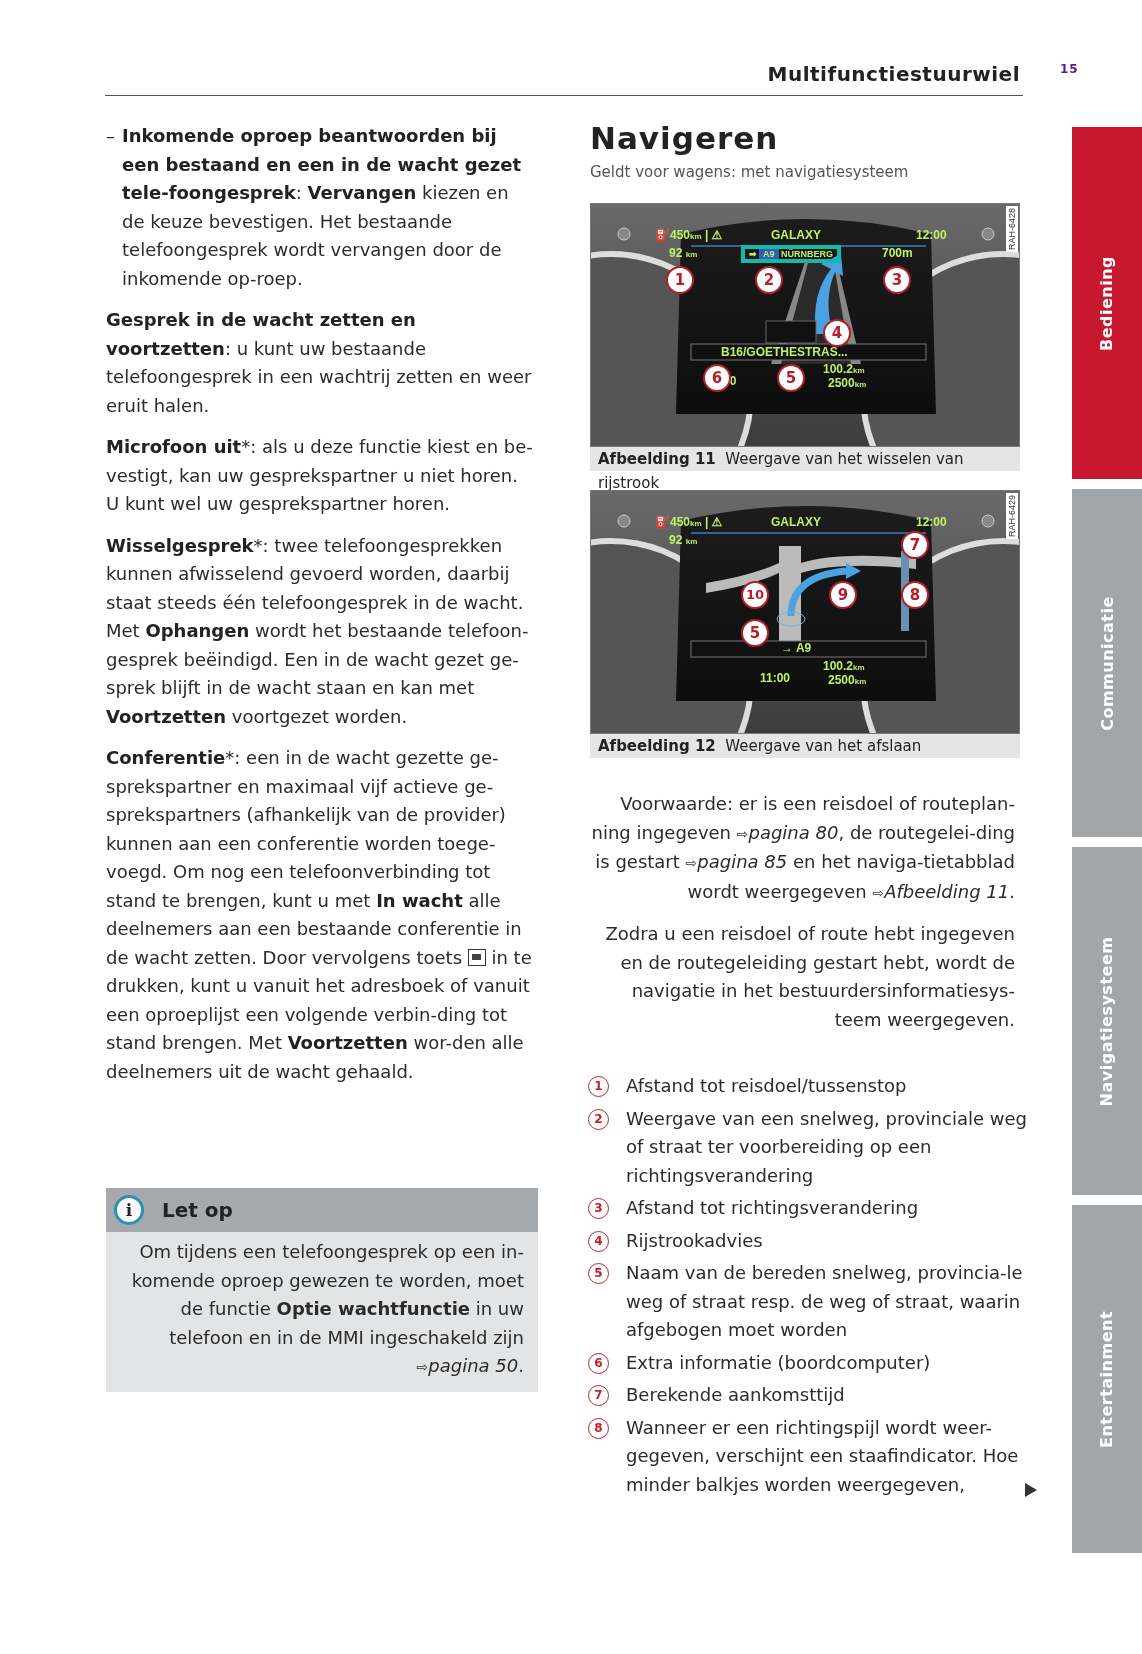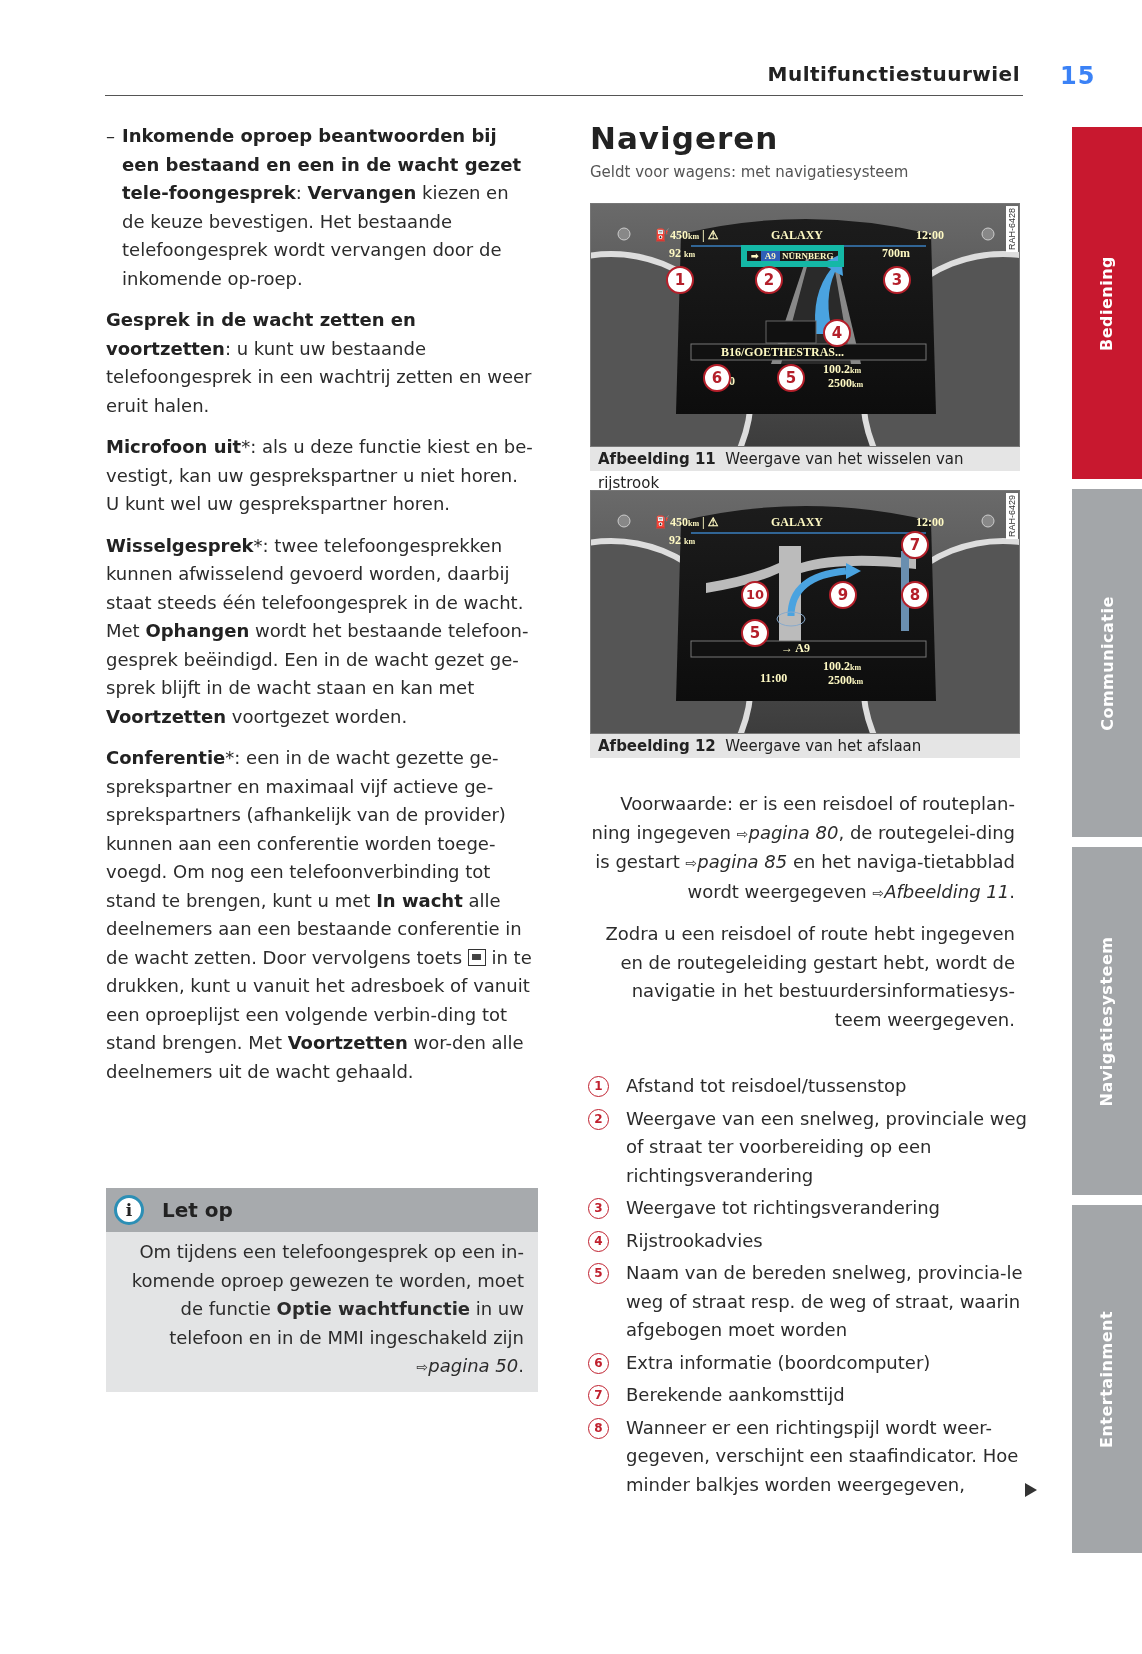--- a/index.html
+++ b/index.html
@@ -1,20 +1,20 @@
 <!DOCTYPE html>
 <html><head>
 <meta charset="utf-8">
 <style>
   html, body { margin:0; padding:0; background:#ffffff; }
   body { width:1142px; height:1654px; position:relative; overflow:hidden;
          font-family:"DejaVu Sans", sans-serif; color:#2b2b2b; }
   .hdr-title { position:absolute; left:700px; top:62px; width:320px; text-align:right;
                font-size:20px; font-weight:bold; letter-spacing:0.5px; color:#222; }
-  .hdr-page { position:absolute; left:1060px; top:62px; font-size:24px; font-weight:bold; color:#3b82f6; letter-spacing:1px; }
+  .hdr-page { position:absolute; left:1060px; top:62px; font-size:12px; font-weight:bold; color:#4c1d95; letter-spacing:1px; }
   .hdr-rule { position:absolute; left:105px; top:95px; width:918px; height:1px; background:#555; }
 
   .col { position:absolute; font-size:18px; line-height:28.5px; }
   .col p { margin:0 0 13px 0; }
   .col b { font-weight:bold; color:#222; }
   .lcol { left:106px; top:122px; width:430px; }
   .indent { padding-left:16px; }
   .dash-item { position:relative; padding-left:16px; }
   .dash-item .dash { position:absolute; left:0; top:0; }
   .key-icon { display:inline-block; width:18px; height:17px; border:1.5px solid #333; vertical-align:-2px; position:relative; box-sizing:border-box; }
@@ -55,21 +55,21 @@
   .tab span { transform:rotate(-90deg); white-space:nowrap; color:#fff; font-weight:bold; font-size:16px; letter-spacing:0.5px; }
   .tab-1 { top:127px; height:352px; background:#c8182f; }
   .tab-2 { top:489px; height:348px; background:#a3a6a9; }
   .tab-3 { top:847px; height:348px; background:#a3a6a9; }
   .tab-4 { top:1205px; height:348px; background:#a3a6a9; }
 
   
   .dash-svg { position:absolute; left:0; top:0; }
   .mk { position:absolute; width:24px; height:24px; border-radius:50%; border:2.5px solid #b41f2a; background:#fff;
         color:#b41f2a; font-weight:bold; font-size:15px; line-height:24px; text-align:center; box-sizing:content-box; }
-  .dtxt { position:absolute; color:#fef9c3; font-family:Liberation Serif, serif; font-weight:bold; font-size:12px; white-space:nowrap; }
+  .dtxt { position:absolute; color:#bef264; font-family:Liberation Sans, sans-serif; font-weight:bold; font-size:12px; white-space:nowrap; }
   .dtxt small { font-size:8px; }
 </style>
 </head>
 <body>
 
 <div class="hdr-title">Multifunctiestuurwiel</div>
 <div class="hdr-page">15</div>
 <div class="hdr-rule"></div>
 
 <div class="col lcol">
@@ -127,21 +127,21 @@
       <path d="M225 130 Q220 90 240 65 L230 60 L250 50 L252 72 L244 68 Q232 95 242 130 Z" fill="#4aa3e0"></path>
       <rect x="175" y="117" width="50" height="22" fill="#111" stroke="#666"></rect>
       <rect x="100" y="140" width="235" height="16" fill="#111" stroke="#777"></rect>
       <circle cx="33" cy="30" r="6" fill="#888" stroke="#ccc"></circle>
       <circle cx="397" cy="30" r="6" fill="#888" stroke="#ccc"></circle>
     </svg>
     <div class="dtxt" style="left:64px;top:24px;">⛽<span>450</span><small>km</small> | ⚠</div>
     <div class="dtxt" style="left:180px;top:24px;">GALAXY</div>
     <div class="dtxt" style="left:325px;top:24px;">12:00</div>
     <div class="dtxt" style="left:78px;top:42px;"><span>92</span> <small>km</small></div>
-    <div class="dtxt" style="left:150px;top:41px;border:6px solid #14b8a6;padding:0 4px;font-size:9px;">➡ <span style="background:#2f5fb8;padding:0 4px;">A9</span> <span>NÜRNBERG</span></div>
+    <div class="dtxt" style="left:150px;top:41px;border:4px solid #14b8a6;padding:0 4px;font-size:9px;">➡ <span style="background:#2f5fb8;padding:0 4px;">A9</span> <span>NÜRNBERG</span></div>
     <div class="dtxt" style="left:291px;top:42px;">700m</div>
     <div class="dtxt" style="left:130px;top:141px;">B16/GOETHESTRAS...</div>
     <div class="dtxt" style="left:128px;top:170px;">:00</div>
     <div class="dtxt" style="left:232px;top:158px;"><span>100.2</span><small>km</small></div>
     <div class="dtxt" style="left:237px;top:172px;"><span>2500</span><small>km</small></div>
     <div class="mk" style="left:75px;top:62px;">1</div>
     <div class="mk" style="left:164px;top:62px;">2</div>
     <div class="mk" style="left:292px;top:62px;">3</div>
     <div class="mk" style="left:232px;top:115px;">4</div>
     <div class="mk" style="left:186px;top:160px;">5</div>
@@ -191,21 +191,21 @@
 <div class="rtext" style="top:790px;">
   <p>
     <span>Voorwaarde: er is een reisdoel of routeplan-ning ingegeven </span><span class="arrow">⇨</span><i>pagina 80</i><span>, de routegelei-ding is gestart </span><span class="arrow">⇨</span><i>pagina 85</i><span> en het naviga-tietabblad wordt weergegeven </span><span class="arrow">⇨</span><i>Afbeelding 11</i><span>.</span>
   </p>
   <p>Zodra u een reisdoel of route hebt ingegeven en de routegeleiding gestart hebt, wordt de navigatie in het bestuurdersinformatiesys-teem weergegeven.</p>
 </div>
 
 <ul class="legend">
   <li><span class="num">1</span><span>Afstand tot reisdoel/tussenstop</span></li>
   <li><span class="num">2</span><span>Weergave van een snelweg, provinciale weg of straat ter voorbereiding op een richtingsverandering</span></li>
-  <li><span class="num">3</span><span>Weergave tot richtingsverandering</span></li>
+  <li><span class="num">3</span><span>Afstand tot richtingsverandering</span></li>
   <li><span class="num">4</span><span>Rijstrookadvies</span></li>
   <li><span class="num">5</span><span>Naam van de bereden snelweg, provincia-le weg of straat resp. de weg of straat, waarin afgebogen moet worden</span></li>
   <li><span class="num">6</span><span>Extra informatie (boordcomputer)</span></li>
   <li><span class="num">7</span><span>Berekende aankomsttijd</span></li>
   <li><span class="num">8</span><span>Wanneer er een richtingspijl wordt weer-gegeven, verschijnt een staafindicator. Hoe minder balkjes worden weergegeven,</span></li>
 </ul>
 <div class="cont-arrow"></div>
 
 <div class="tab tab-1">
     <span>Bediening</span>

